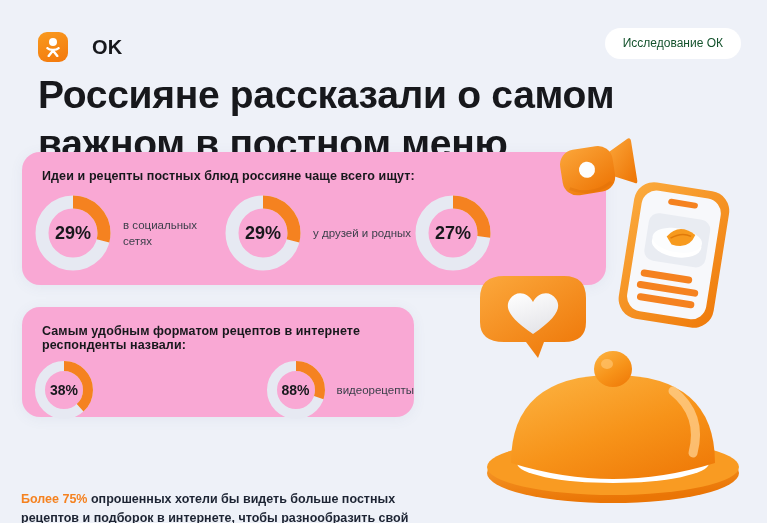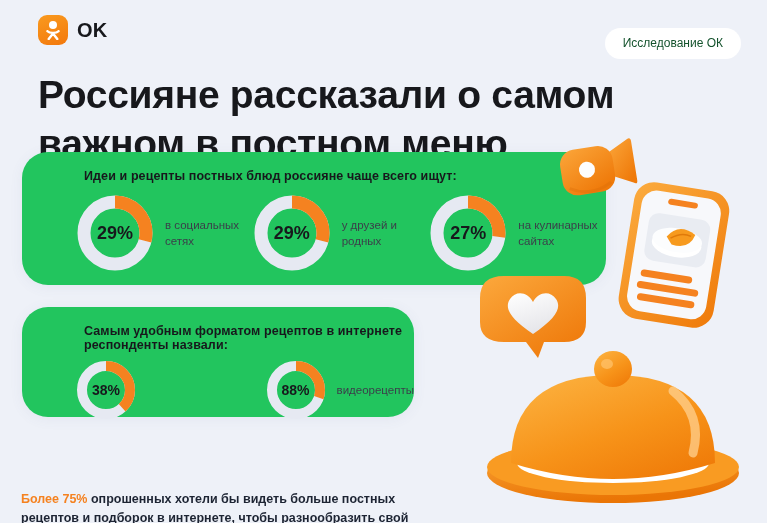--- a/index.html
+++ b/index.html
@@ -9,22 +9,22 @@
   }
   body {
     font-family: "Liberation Sans", sans-serif;
     background: #eef1f8;
     position: relative;
     -webkit-font-smoothing: antialiased;
   }
 
   
   .brand {
-    position: absolute; left: 38px; top: 15px;
-    display: flex; align-items: center; gap: 9px;
+    position: absolute; left: 38px; top: 32px;
+    display: flex; align-items: center; gap: 24px;
   }
   .brand-mark {
     width: 30px; height: 30px; border-radius: 9px;
     background: linear-gradient(160deg,#f99a1f 0%,#f3780c 100%);
     position: relative; flex: none;
   }
   .brand-mark .head {
     position: absolute; left: 50%; top: 6px; transform: translateX(-50%);
     width: 8px; height: 8px; border-radius: 50%;
     background: #fff;
@@ -46,24 +46,23 @@
 
   .headline {
     position: absolute; left: 38px; top: 70px; width: 680px;
     font-size: 39px; line-height: 1.26; font-weight: 700;
     color: #17181c; letter-spacing: -0.3px;
   }
 
   
   .card {
     position: absolute;
-    background: #22c55e;
-    border-radius: 26px;
+    background: #f9a8d4;
+    border-radius: 18px;
     box-shadow: 0 2px 14px rgba(80,95,140,.07);
-    padding-left: 42px;
   }
   #card-1 { left: 22px; top: 152px; width: 584px; height: 133px; }
   #card-2 { left: 22px; top: 307px; width: 392px; height: 110px; }
 
   .card-title {
     font-size: 12.5px; font-weight: 700; color: #17181c;
     padding: 17px 0 0 20px; letter-spacing: .1px;
   }
 
   .stats { display: flex; align-items: center; padding-left: 12px; }
@@ -154,21 +153,20 @@
     </div>
 
     <div class="stat">
       <div class="donut d-lg">
         <svg viewBox="0 0 78 78">
           <circle cx="39" cy="39" r="31" fill="none" stroke="#e6e9f2" stroke-width="13"></circle>
           <circle cx="39" cy="39" r="31" fill="none" stroke="#f58220" stroke-width="13" stroke-linecap="butt" stroke-dasharray="52.59026102109314 194.77874452256717"></circle>
         </svg>
         <div class="val">27%</div>
       </div>
-      <div class="stat-label">на кулинарных сайтах</div>
     </div>
 
   </div>
 </section>
 
 <section class="card" id="card-2">
   <div class="card-title">Самым удобным форматом рецептов в интернете респонденты назвали:</div>
   <div class="stats">
 
     <div class="stat">

